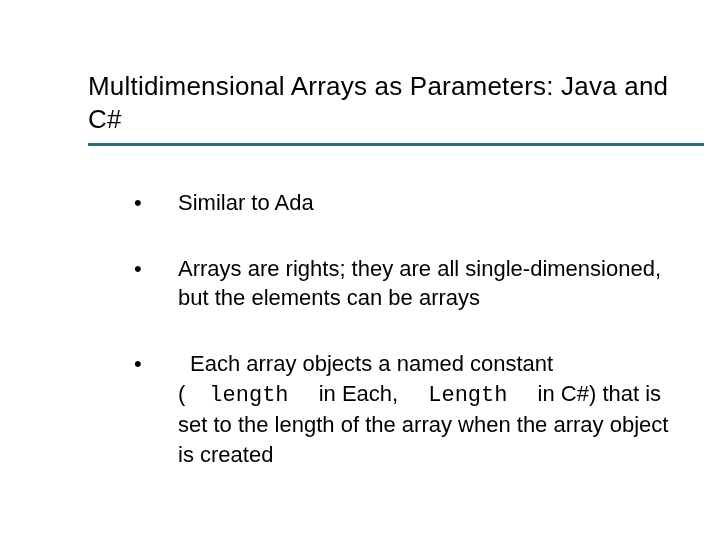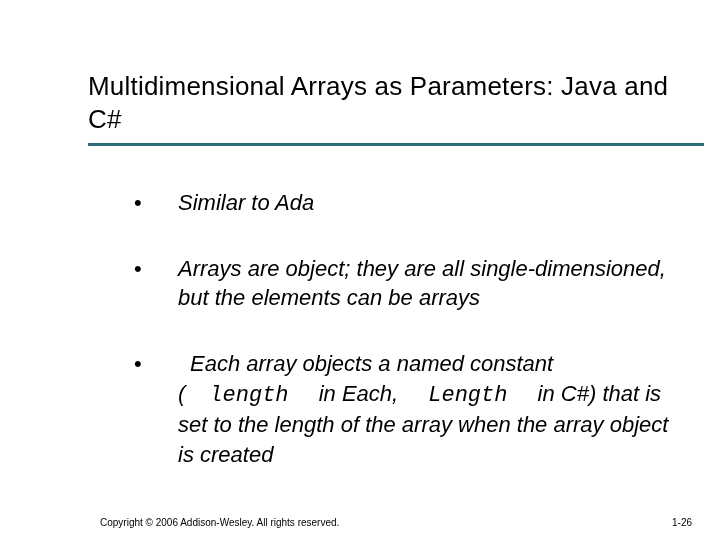--- a/index.html
+++ b/index.html
@@ -37,21 +37,20 @@
     margin-bottom: 4px;
   }
   .dot {
     flex: 0 0 auto;
     width: 20px;
     font-size: 22px;
     line-height: 1.35;
   }
   .text {
     flex: 1 1 auto;
-    font-style: italic;
   }
   .mono {
     font-family: "Courier New", Courier, monospace;
   }
   .footer {
     position: absolute;
     left: 40px;
     right: 40px;
     bottom: 24px;
     display: flex;
@@ -70,28 +69,24 @@
 
   <div class="body">
 
     <div class="bullet">
       <div class="dot">•</div>
       <div class="text">Similar to Ada</div>
     </div>
 
     <div class="bullet">
       <div class="dot">•</div>
-      <div class="text">Arrays are object; they are all single-dimensioned, but the elements can be arrays</div>
+      <div class="text">Arrays are rights; they are all single-dimensioned, but the elements can be arrays</div>
     </div>
 
     <div class="bullet">
       <div class="dot">•</div>
       <div class="text"><span>Each array objects a named constant (</span><span class="mono">length</span><span> in Each, </span><span class="mono">Length</span><span> in C#) that is set to the length of the array when the array object is created</span></div>
     </div>
 
   </div>
 
-  <div class="footer">
-    <div>Copyright © 2006 Addison-Wesley. All rights reserved.</div>
-    <div>1-26</div>
-  </div>
 
 </div>
 
 </body></html>

